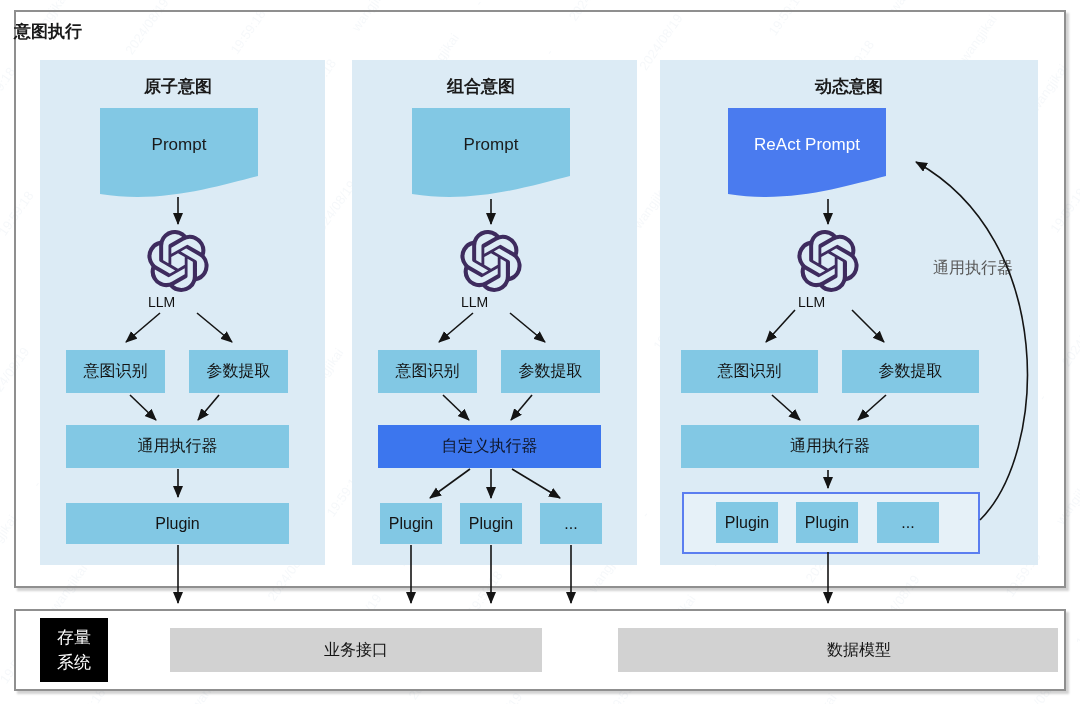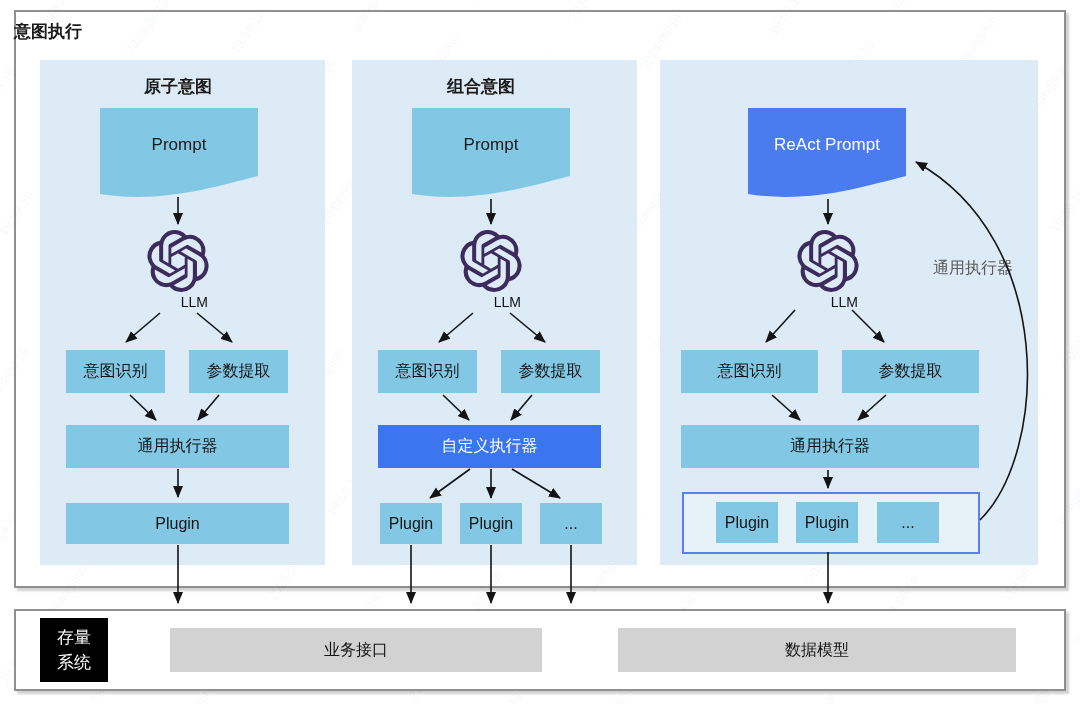--- a/index.html
+++ b/index.html
@@ -42,27 +42,27 @@
   .flag{z-index:5;}
   .flag svg{display:block;}
   .flag .flag-label{
     position:absolute;left:0;top:0;right:0;bottom:16px;
     display:flex;align-items:center;justify-content:center;
     font-size:17px;font-weight:500;
   }
   .flag.accent .flag-label{color:#ffffff;}
   .logo{z-index:5;}
   .llm-label{
-    z-index:5;text-align:right;font-size:14px;color:#111111;
+    z-index:5;text-align:left;font-size:14px;color:#111111;
   }
   .node{
     z-index:5;display:flex;align-items:center;justify-content:center;
     background:#82c8e4;font-size:16px;color:#141414;
   }
-  .node.accent{background:#3c76ee;color:#ffffff;}
+  .node.accent{background:#3c76ee;color:#0f172a;}
   .plugin-group{
     z-index:4;border:2px solid #5b7ef0;background:rgba(255,255,255,0.30);
   }
   .legacy{
     z-index:5;background:#000000;color:#ffffff;
     display:flex;flex-direction:column;align-items:center;justify-content:center;
     font-size:17px;line-height:1.5;
   }
   .gray-node{
     z-index:5;background:#d2d2d2;color:#141414;font-size:16px;
@@ -89,34 +89,35 @@
 
   <div class="abs outer-frame"></div>
   <div class="abs diagram-title">意图执行</div>
 
   <div class="abs col col-1"></div>
   <div class="abs col col-2"></div>
   <div class="abs col col-3"></div>
 
   <div class="abs col-header" style="left:40px;top:75px;width:276px;">原子意图</div>
   <div class="abs col-header" style="left:352px;top:75px;width:258px;">组合意图</div>
+  <div class="abs col-header" style="left:660px;top:75px;width:378px;">动态意图</div>
 
   <div class="abs flag" style="left:100px;top:108px;width:158px;height:90px;">
     <svg width="158" height="90" viewBox="0 0 158 90" preserveAspectRatio="none">
         <path fill="#82c8e4" d="M0,0 H158 V68 C118,78 62,96 0,86 Z"></path>
       </svg>
     <div class="flag-label">Prompt</div>
   </div>
   <div class="abs flag" style="left:412px;top:108px;width:158px;height:90px;">
     <svg width="158" height="90" viewBox="0 0 158 90" preserveAspectRatio="none">
         <path fill="#82c8e4" d="M0,0 H158 V68 C118,78 62,96 0,86 Z"></path>
       </svg>
     <div class="flag-label">Prompt</div>
   </div>
-  <div class="abs flag accent" style="left:748px;top:108px;width:158px;height:90px;">
+  <div class="abs flag accent" style="left:728px;top:108px;width:158px;height:90px;">
     <svg width="158" height="90" viewBox="0 0 158 90" preserveAspectRatio="none">
         <path fill="#4a7bef" d="M0,0 H158 V68 C118,78 62,96 0,86 Z"></path>
       </svg>
     <div class="flag-label">ReAct Prompt</div>
   </div>
 
   <svg class="abs logo" style="left:147px;top:230px;" width="62" height="62">
       <use href="#openai-mark"></use>
     </svg>
   <svg class="abs logo" style="left:460px;top:230px;" width="62" height="62">
@@ -153,21 +154,21 @@
   <div class="abs node" style="left:877px;top:502px;width:62px;height:41px;">...</div>
 
   <div class="abs loop-label" style="left:928px;top:258px;width:90px;text-align:center;">通用执行器</div>
 
   <div class="abs bottom-frame"></div>
   <div class="abs legacy" style="left:40px;top:618px;width:68px;height:64px;">
     <span>存量</span>
     <span>系统</span>
   </div>
   <div class="abs gray-node" style="left:170px;top:628px;width:372px;height:44px;">业务接口</div>
-  <div class="abs gray-node" style="left:618px;top:628px;width:398px;height:44px;">数据模型</div>
+  <div class="abs gray-node" style="left:618px;top:628px;width:398px;height:44px;padding-left:42px;">数据模型</div>
 
   <svg class="arrows" width="1080" height="704">
     <defs>
       <marker id="ah" markerUnits="userSpaceOnUse" markerWidth="13" markerHeight="11" refX="11" refY="5" orient="auto">
         <path d="M0,0 L12,5 L0,10 Z" fill="#141414"></path>
       </marker>
     </defs>
     <g stroke="#141414" stroke-width="1.6" fill="none">
 
       <line x1="178" y1="197" x2="178" y2="224" marker-end="url(#ah)"></line>

